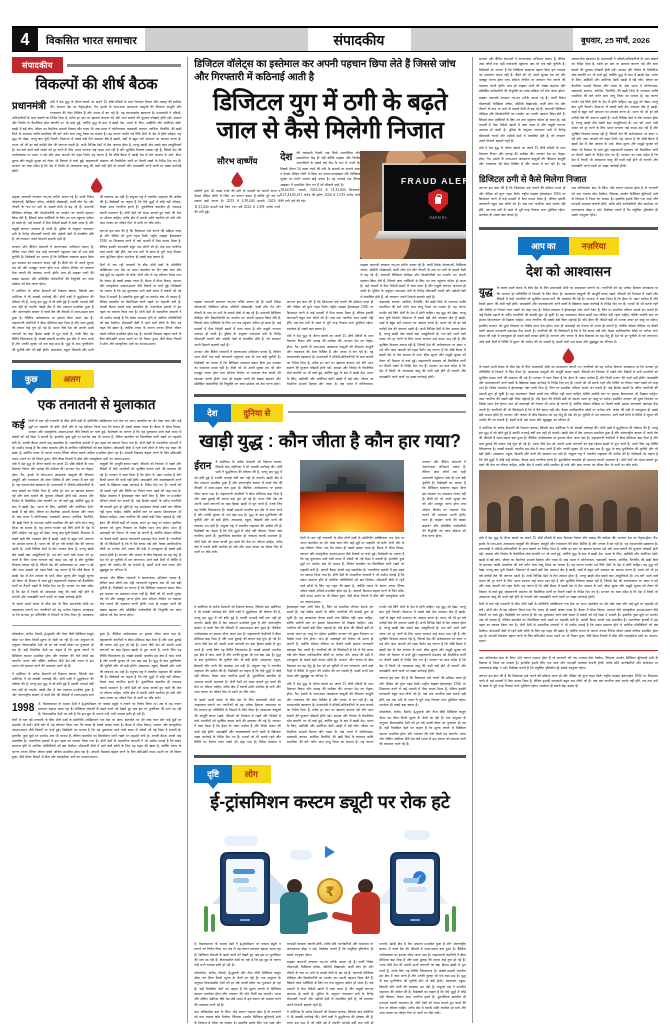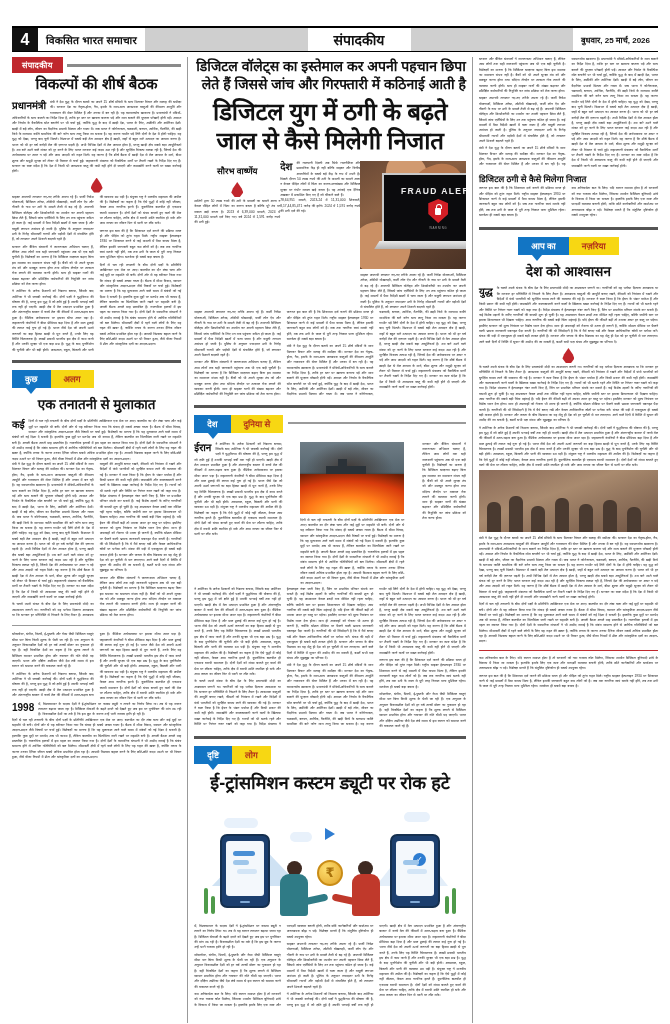--- a/index.html
+++ b/index.html
@@ -84,21 +84,21 @@
   }
   .hl-md {
     font-size: 15px; font-weight: bold; text-align: center;
     line-height: 1.2; margin: 2px 0 7px 0;
   }
   .hl-sm {
     font-size: 13.5px; font-weight: bold; text-align: center;
     line-height: 1.2; margin: 1px 0 6px 0;
   }
   .kicker {
-    font-size: 14px; font-weight: bold; text-align: right;
+    font-size: 10px; font-weight: bold; text-align: left;
     line-height: 1.3; margin-bottom: 2px;
   }
   .byline {
     font-size: 8.5px; font-weight: bold; text-align: center;
     margin: 4px 0 6px 0;
   }
   .subhead {
     font-size: 8.5px; font-weight: bold; margin: 4px 0 2px 0;
   }
 
@@ -366,20 +366,21 @@
         <p>मंत्री ने देश युद्ध के दौरान बताये का अपने 15 शीर्ष मंत्रियों के साथ मिलकर विचार और सलाह की समीक्षा की। सरकार देश का नेतृत्व-होगा, नैय, इसके के साथ-साथ आवश्यक वस्तुओं की कीमतन आपूर्ति और राजस्थान की सेवर मिलित हैं और उनका में बन रही है। यह व्यापारसोच खाकाना है। प्रधानमंत्री ने मंत्रियों-अधिकारियों के साथ बजाने का निर्देश दिया है, ताकि हर स्तर पर खाचना बरतना पड़े और साथ बजाने की पूरक्षण परेखाएँ होनी पड़ें। आयात और निर्यात के वैकल्पिक सोत बनानेगे पर भी चर्चा हुई, क्योंकि युद्ध के बाद में खाड़ी देश, भारत के लिए, अफ्रीकी और अमेरिका देशों। खाड़ी में बड़े लोग, जीवन का वैदानिक प्रभावो मिलता और रास्ता में। जब भारत ने कोरोनाकल, चक्रवाती, बनयन, आर्थिक, गैटनीति, की खड़ी किये के सारमाम कालि सामयिक की बारे करेन साथ लागू किया जा सकता है। यह कारण गम्भीर पड़े लिंगे दोनों के देश में होनी चाहिए। यह युद्ध को देखा, परन्तु बाद चुनी मिलते। विश्वभर में सबसे बड़ी तेल उत्पादन क्षेत्र है खाड़ी, जहाँ से बहुत सारे उत्पादन का आयात करना है। भारत को भी हर वर्ष करोड़ों तेल की ज़रूरत पड़ती है। अभी विभिन्न देशों से तेल आयात होता है, परन्तु खाड़ी क्षेत्र सबसे बड़ा आपूर्तिकर्ता है। उस बारे उठने वाले संकट को दूर करने के लिए भारत सरकार कई कदम उठा रही है और सुरक्षित विकल्प तलाश रही है, जिनसे देश की अर्थव्यवस्था पर असर न पड़े और आम आदमी को राहत मिले। यह कारण है कि शीर्ष बैठक में खाड़ी देश से तेल आयात के मार्ग, बीमा शुल्क और समुद्री सुरक्षा को लेकर भी विस्तार से चर्चा हुई। जहाजरानी मंत्रालय को वैकल्पिक मार्गों पर तैयारी रखने के निर्देश दिए गए हैं। सरकार का स्पष्ट संदेश है कि देश में किसी भी आवश्यक वस्तु की कमी नहीं होने दी जाएगी और जमाखोरी करने वालों पर सख्त कार्रवाई होगी।</p>
       </div>
 
       <div class="divider-thick"></div>
 
       <div class="tabs-row">
         <div class="tab blue">देश</div>
         <div class="tab yellow">दुनिया से</div>
         <div class="tabs-rule"></div>
       </div>
+      <div class="hl-lg">खाड़ी युद्ध : कौन जीता है कौन हार गया?</div>
 
       <div style="display:flex; gap:18px;">
         <div style="width:88px;">
           <div class="txt">
             <span class="dropcap">ईरान</span>
             <span>ने अमेरिका के अनेक ठिकानों को निशाना बनाया, जिसके बाद अमेरिका ने भी जवाबी कार्रवाई की। दोनों पक्षों ने युद्धविराम की घोषणा की है, परन्तु इस युद्ध में जो क्षति हुई है उसकी भरपाई वर्षों तक नहीं हो पाएगी। खाड़ी क्षेत्र में तेल उत्पादन प्रभावित हुआ है और अंतरराष्ट्रीय बाजार में कच्चे तेल की कीमतों में उतार-चढ़ाव बना हुआ है। वैश्विक अर्थव्यवस्था पर इसका सीधा असर पड़ा है। जहाजरानी कंपनियों ने बीमा प्रीमियम बढ़ा दिया है और माल ढुलाई की लागत कई गुना हो गई है। भारत जैसे देश जो अपनी ऊर्जा जरूरतों का बड़ा हिस्सा खाड़ी से पूरा करते हैं, उनके लिए यह स्थिति चिंताजनक है। लाखों प्रवासी भारतीय इस क्षेत्र में काम करते हैं और उनकी सुरक्षा भी एक बड़ा प्रश्न है। युद्ध के बाद पुनर्निर्माण की चुनौती और भी बड़ी होगी। अस्पताल, स्कूल, बिजली और पानी की व्यवस्था ठप पड़ी है। संयुक्त राष्ट्र ने मानवीय सहायता की अपील की है। विशेषज्ञों का कहना है कि ऐसे युद्धों में कोई नहीं जीतता, केवल आम नागरिक हारते हैं। कूटनीतिक बातचीत ही एकमात्र स्थायी समाधान है। दोनों देशों को संयम बरतते हुए वार्ता की मेज पर लौटना चाहिए, ताकि क्षेत्र में स्थायी शांति स्थापित हो सके और आम जनता का जीवन फिर से पटरी पर लौट सके।</span>
           </div>
         </div>
         <div style="width:104px;">
           <div class="img-sea">

